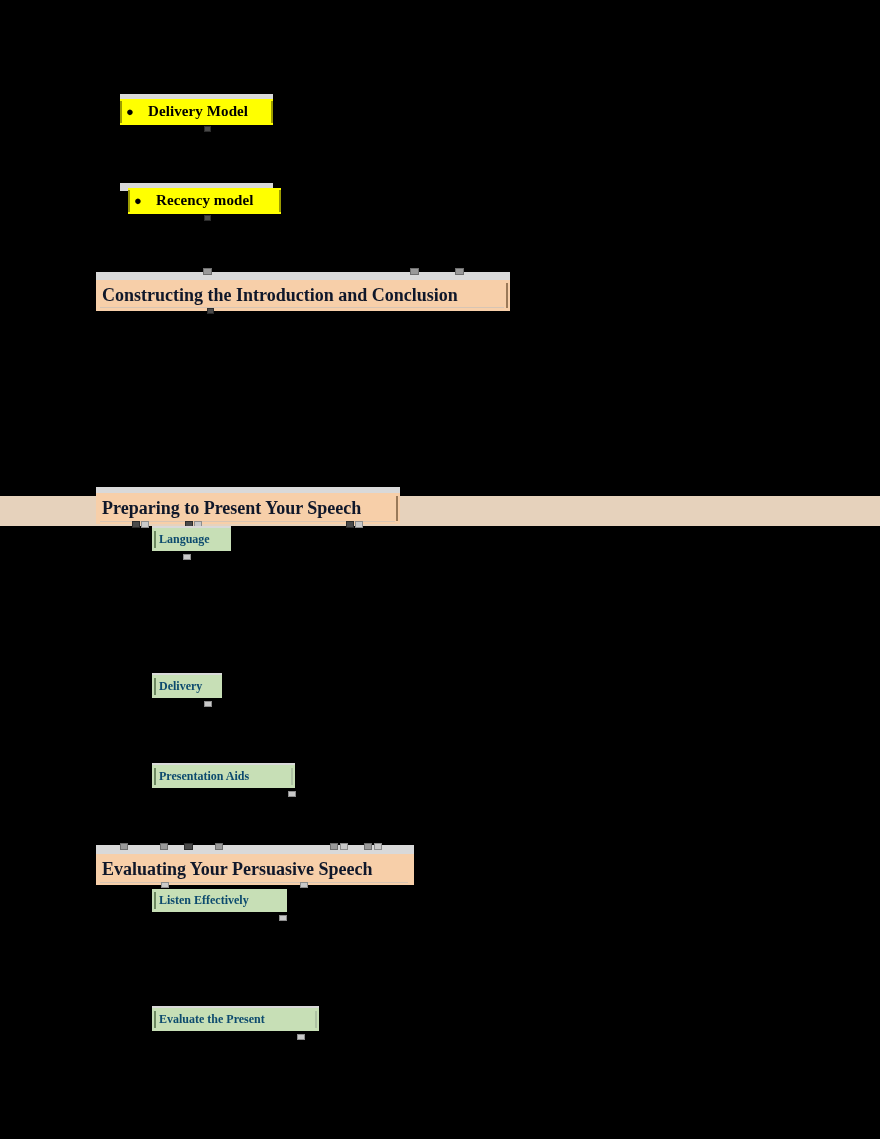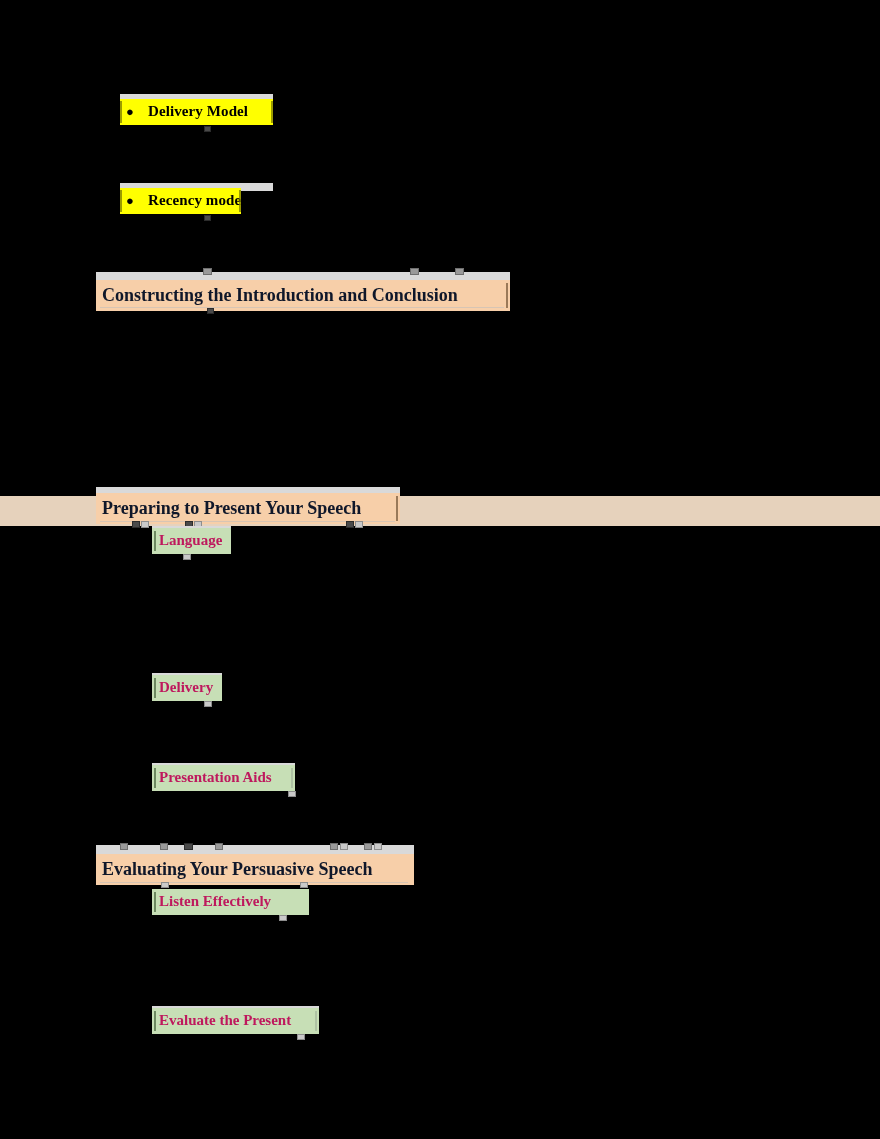--- a/index.html
+++ b/index.html
@@ -86,22 +86,22 @@
 
   
   .wide-bar {
     position: absolute;
     background: #E6D2BC;
   }
 
   
   .sub-green {
     background: #C7DFB6;
-    color: #be185d;
-    font-size: 15px;
+    color: #0c4a6e;
+    font-size: 12px;
     padding: 5px 12px 6px 5px;
   }
 
   
   .cursor-mark {
     position: absolute;
     left: 2px;
     top: 3px;
     width: 2px;
     height: calc(100% - 6px);
@@ -148,21 +148,21 @@
 
   <div class="blk bullet-row" style="left:120px; top:99px; width:153px;">
     <span class="edge-left"></span>
     <span class="bullet-glyph">●</span><span class="bullet-text">Delivery Model</span>
     <span class="edge-right"></span>
   </div>
   <div class="handle dark" style="left:204px; top:126px; width:7px; height:6px;"></div>
 
   <div class="ghost-strip" style="left:120px; top:183px; width:153px; height:8px;"></div>
 
-  <div class="blk bullet-row" style="left:120px; top:188px; width:121px;">
+  <div class="blk bullet-row" style="left:128px; top:188px; width:153px;">
     <span class="edge-left"></span>
     <span class="bullet-glyph">●</span><span class="bullet-text">Recency model</span>
     <span class="edge-right"></span>
   </div>
   <div class="handle dark" style="left:204px; top:215px; width:7px; height:6px;"></div>
 
   <div class="ghost-strip" style="left:96px; top:272px; width:414px; height:8px;"></div>
 
   <div class="handle" style="left:203px; top:268px;"></div>
   <div class="handle" style="left:410px; top:268px;"></div>
@@ -228,21 +228,21 @@
   <div class="handle" style="left:364px; top:843px; width:8px; height:7px;"></div>
   <div class="handle light" style="left:374px; top:843px; width:8px; height:7px;"></div>
 
   <div class="blk heading-orange" style="left:96px; top:854px; width:318px;">
     <span class="htext">Evaluating Your Persuasive Speech</span>
   </div>
   <div class="rule-line" style="left:100px; top:882px; width:308px;"></div>
   <div class="handle light" style="left:161px; top:882px; width:8px; height:6px;"></div>
   <div class="handle light" style="left:300px; top:882px; width:8px; height:6px;"></div>
 
-  <div class="blk sub-green" style="left:152px; top:889px; width:157px;">
+  <div class="blk sub-green" style="left:152px; top:889px; width:135px;">
     <span class="cursor-mark"></span>
     <span style="margin-left:2px;">Listen Effectively</span>
   </div>
   <div class="handle light" style="left:279px; top:915px; width:8px; height:6px;"></div>
 
   <div class="ghost-strip" style="left:152px; top:1006px; width:167px; height:6px;"></div>
 
   <div class="blk sub-green" style="left:152px; top:1008px; width:167px;">
     <span class="cursor-mark"></span>
     <span style="margin-left:2px;">Evaluate the Present</span>

